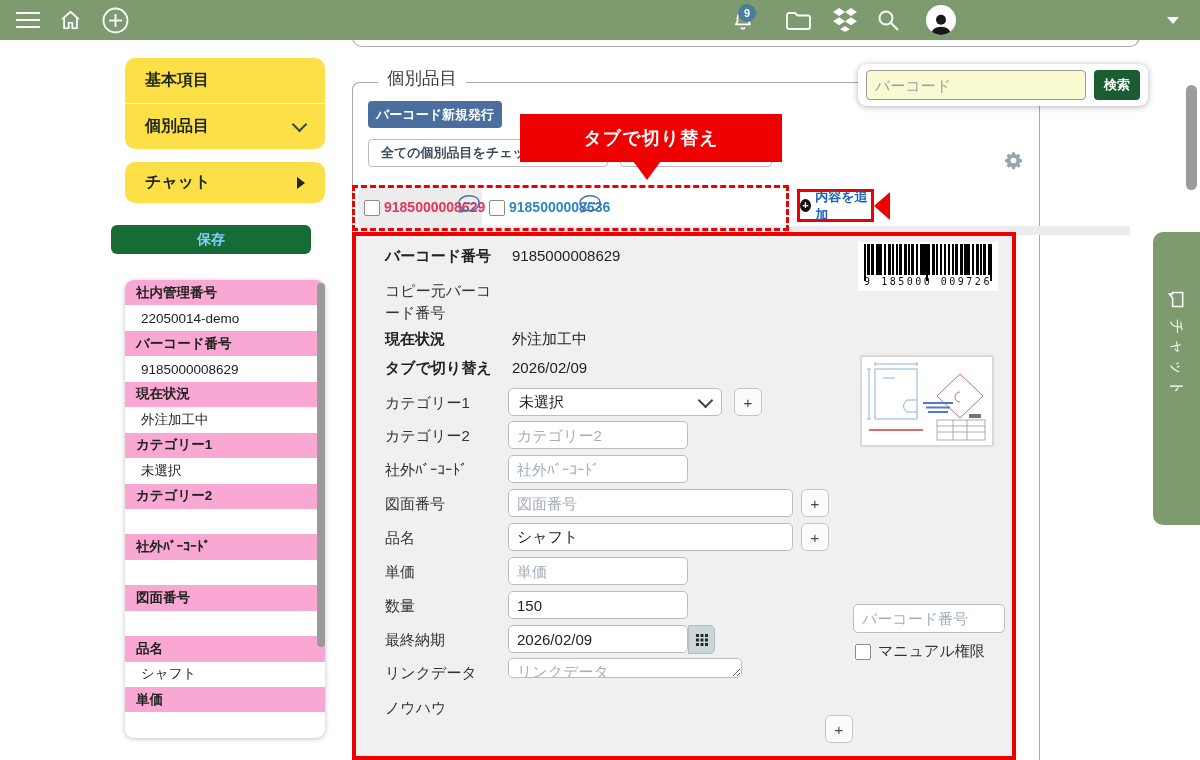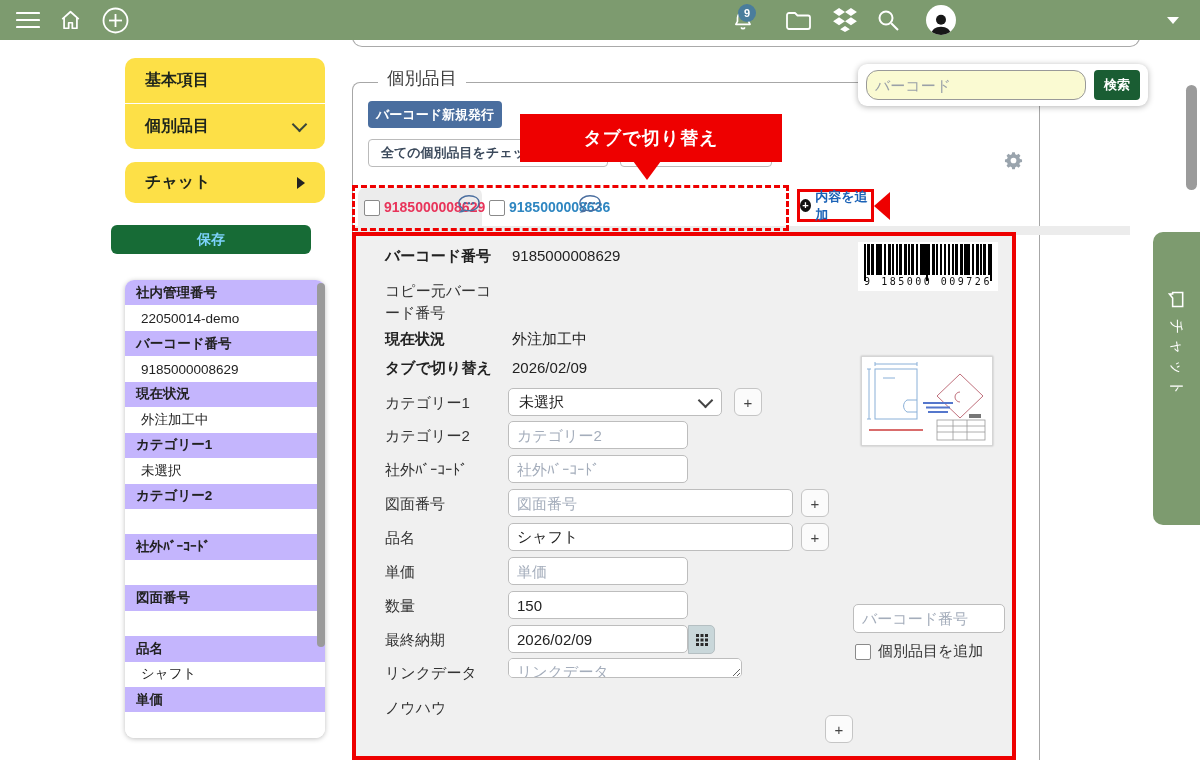--- a/index.html
+++ b/index.html
@@ -23,36 +23,36 @@
   .navgroup{left:125px;top:58px;width:200px;background:#fde047;border-radius:10px;overflow:hidden;}
   .navitem{height:45px;display:flex;align-items:center;padding:0 20px;font-size:16px;font-weight:bold;color:#1d241c;cursor:pointer;}
   .navdiv{height:1px;background:#fdfdfd;}
   .chev{width:9px;height:9px;border-right:2px solid #3a463a;border-bottom:2px solid #3a463a;transform:rotate(45deg);margin-left:auto;margin-top:-4px;}
   .tri-right{width:0;height:0;border-top:6px solid transparent;border-bottom:6px solid transparent;border-left:8px solid #222;margin-left:auto;}
   .savebtn{left:111px;top:225px;width:200px;height:29px;background:#176b36;color:#7dd3fc;font-weight:bold;
            font-size:14px;border:none;border-radius:6px;cursor:pointer;}
   .panel{left:125px;top:280px;width:200px;height:458px;background:#fff;border-radius:9px;overflow:hidden;
          box-shadow:0 1px 5px rgba(0,0,0,.25);}
   .srow{height:25.44px;display:flex;align-items:center;font-size:13.5px;color:#222;}
-  .srow.header{background:#c4b5fd;font-weight:bold;padding-left:11px;}
+  .srow.header{background:#f9a8d4;font-weight:bold;padding-left:11px;}
   .srow.value{background:#fff;padding-left:16px;}
   .pscroll{left:317px;top:283px;width:8px;height:364px;background:#9a9a9a;border-radius:4px;z-index:2;}
   .pagescroll{left:1186px;top:85px;width:11px;height:105px;background:#9b9b9b;border-radius:6px;z-index:25;}
 
   
   .prevfs{left:352px;top:28px;width:788px;height:19px;border-left:1px solid #aaa;border-bottom:1px solid #aaa;
           border-right:1px solid #aaa;border-bottom-left-radius:10px;border-bottom-right-radius:10px;}
   .mainfs{left:352px;top:82px;width:688px;height:678px;border:1px solid #a7a7a7;border-bottom:none;
           border-top-left-radius:8px;border-top-right-radius:8px;}
   .legend{left:378px;top:66px;background:#fff;padding:0 9px;font-size:17.5px;color:#3b3b3b;z-index:2;}
 
   
   .searchcard{left:858px;top:64px;width:290px;height:42px;background:#fff;border-radius:9px;z-index:6;
               box-shadow:0 1px 6px rgba(0,0,0,.3);display:flex;align-items:center;padding:0 8px;gap:8px;}
-  .yellowinput{flex:1;height:28px;background:#fafad2;border:1px solid #999;border-radius:12px;
+  .yellowinput{flex:1;height:28px;background:#fafad2;border:1px solid #999;border-radius:4px;
                font-size:15px;padding:0 8px;color:#222;font-family:inherit;}
   .yellowinput::placeholder{color:#9aa0a8;}
   .btn-dgreen{height:30px;background:#1a5d33;color:#fff;font-weight:bold;font-size:13px;border:none;border-radius:4px;
               padding:0 10px;cursor:pointer;font-family:inherit;}
 
   .btn-blue{background:#4a6e9f;color:#fff;font-weight:bold;font-size:13px;border:none;border-radius:4px;
             cursor:pointer;display:flex;align-items:center;justify-content:center;gap:6px;font-family:inherit;}
   .btn-white{background:#fff;color:#3c4a5c;font-weight:bold;font-size:13px;border:1px solid #bbb;border-radius:4px;
              cursor:pointer;font-family:inherit;}
   .btn-red{background:#e25b5b;color:#fff;font-weight:bold;font-size:13px;border:none;border-radius:5px;
@@ -407,21 +407,21 @@
     <svg width="13" height="14" viewBox="0 0 22 24" fill="#fff">
         <path d="M8 1h6v2h6v2.5H2V3h6z"></path>
         <path d="M4 7h14l-1.2 16H5.2z"></path>
       </svg>
     <span>図面画像の削除</span>
   </button>
   <button class="abs btn-white" style="left:858px;top:555px;width:140px;height:31px;font-weight:normal;color:#444;">作業登録へ移動</button>
   <input class="abs tinput" style="left: 853px; top: 604px; width: 152px; height: 29px;" placeholder="バーコード番号">
   <div class="abs" style="left:855px;top:642px;display:flex;align-items:center;gap:7px;z-index:5;">
     <span class="cb"></span>
-    <span style="font-size:15px;color:#333;">個別品目を追加</span>
+    <span style="font-size:15px;color:#333;">マニュアル権限</span>
   </div>
   <button class="abs btn-blue" style="left:853px;top:663px;width:152px;height:31px;">別図面の情報をコピー</button>
 
   <div class="abs chattab">
     <div class="chattab-inner">
       <svg width="19" height="17" viewBox="0 0 24 22" fill="none" stroke="#fff" stroke-width="2">
           <path d="M3 3h18v13h-11l-5 4v-4H3z"></path>
         </svg>
       <span class="chattab-label">チャット</span>
     </div>

